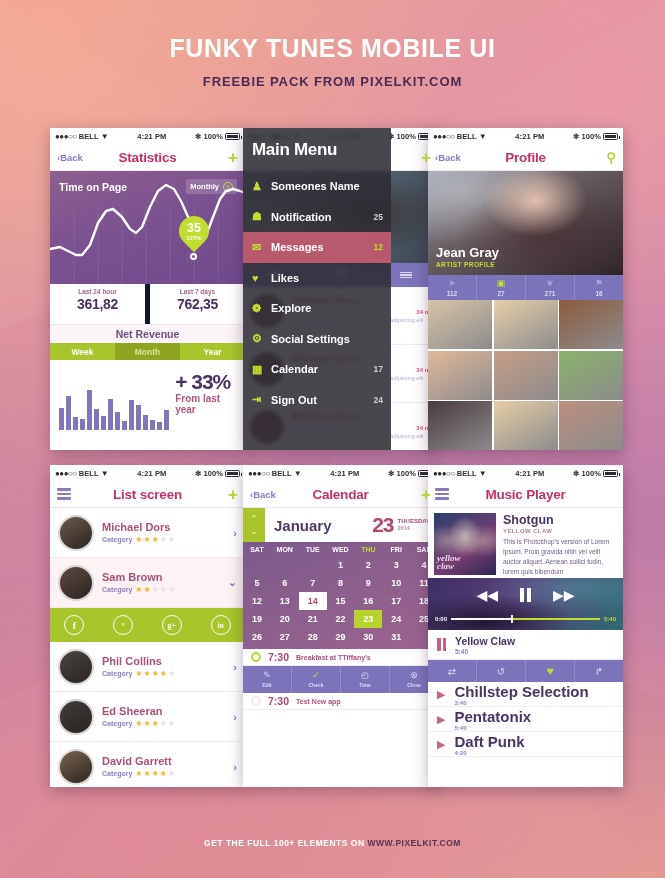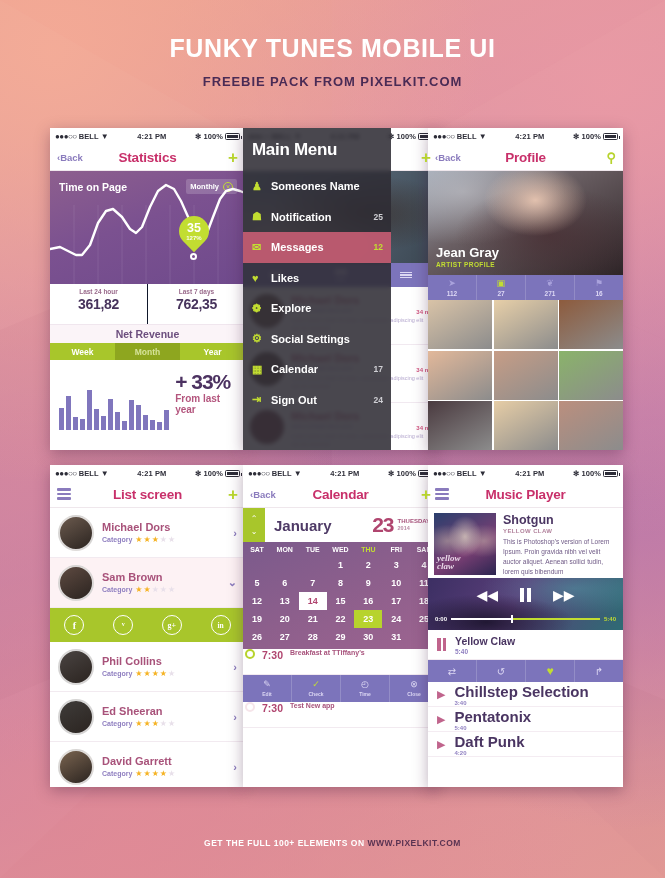--- a/index.html
+++ b/index.html
@@ -120,21 +120,21 @@
   .pin > div { transform: rotate(45deg); text-align: center; line-height: 1; }
   .pin .n { font-size: 12.5px; font-weight: bold; color: #fff; }
   .pin .p { font-size: 6px; font-weight: bold; color: #fff; opacity: .92; }
   .dot-node {
     position: absolute; left: 140px; top: 82px; width: 7px; height: 7px;
     border-radius: 50%; background: #7b5190; border: 2px solid #fff;
   }
   .stat-row { display: flex; height: 40px; background: #fff; }
   .stat-row .cell {
     flex: 1; text-align: center; padding-top: 4px;
-    border-right: 1px solid #0f172a;
+    border-right: 5px solid #0f172a;
   }
   .stat-row .cell:last-child { border-right: none; }
   .stat-row .k { font-size: 6.5px; color: #9a6b8c; font-weight: bold; }
   .stat-row .v { font-size: 14px; color: #47335c; font-weight: bold; margin-top: 1px; letter-spacing:-.3px;}
   .netrev {
     height: 19px; background: #fbf4f8; display: flex; align-items: center;
     justify-content: center; font-size: 10.5px; color: #6c4e7e; font-weight: bold;
     border-top: 1px solid #f0e6ee;
   }
   .seg { display: flex; height: 17px; }
@@ -232,21 +232,21 @@
   .cal-dmeta .a { font-size:6px; font-weight:bold; color:#a8537c; }
   .cal-dmeta .b { font-size:5.5px; color:#b88aa5; font-weight:bold;}
   .cal-grid { background: linear-gradient(155deg,#7b5a8c 0%, #8d5f8c 50%, #9d6490 100%); padding-bottom: 3px;}
   .cal-dow { display:grid; grid-template-columns: repeat(7,1fr); padding: 4px 0 3px;}
   .cal-dow span { text-align:center; font-size:7px; font-weight:bold; color:#fff;}
   .cal-dow span.hi { color:#c2dd31; }
   .cal-days { display:grid; grid-template-columns: repeat(7,1fr); grid-auto-rows: 18px; }
   .cal-days b { display:flex; align-items:center; justify-content:center; font-size:9px; color:#fff; font-weight:bold;}
   .cal-days b.white { background:#fff; color:#b0456f; }
   .cal-days b.green { background:#b7d32d; color:#fff; }
-  .ev { height:26px; display:flex; align-items:flex-start; padding:0 2px; background:#fff; border-bottom:1px solid #f2eaf0;}
+  .ev { height:17px; display:flex; align-items:center; padding:0 8px; background:#fff; border-bottom:1px solid #f2eaf0;}
   .ev .ring { width:10px;height:10px;border-radius:50%;border:2.5px solid #b7d32d; flex:0 0 10px;}
   .ev .ring.off { border-color:#f6e5ea; }
   .ev .t { margin-left:7px; font-size:10.5px; font-weight:bold; color:#b0456f;}
   .ev .d { margin-left:7px; font-size:7px; color:#a8537c; font-weight:bold;}
   .ev-acts { height:27px; background:#7c74bb; display:flex;}
   .ev-acts > div { flex:1; display:flex;flex-direction:column;align-items:center;justify-content:center;
     border-right:1px solid rgba(255,255,255,.18); color:#ddd8f4;}
   .ev-acts > div:last-child{border-right:none;}
   .ev-acts .i { font-size:9px; line-height:1;}
   .ev-acts .i.g { color:#c2dd31; }

